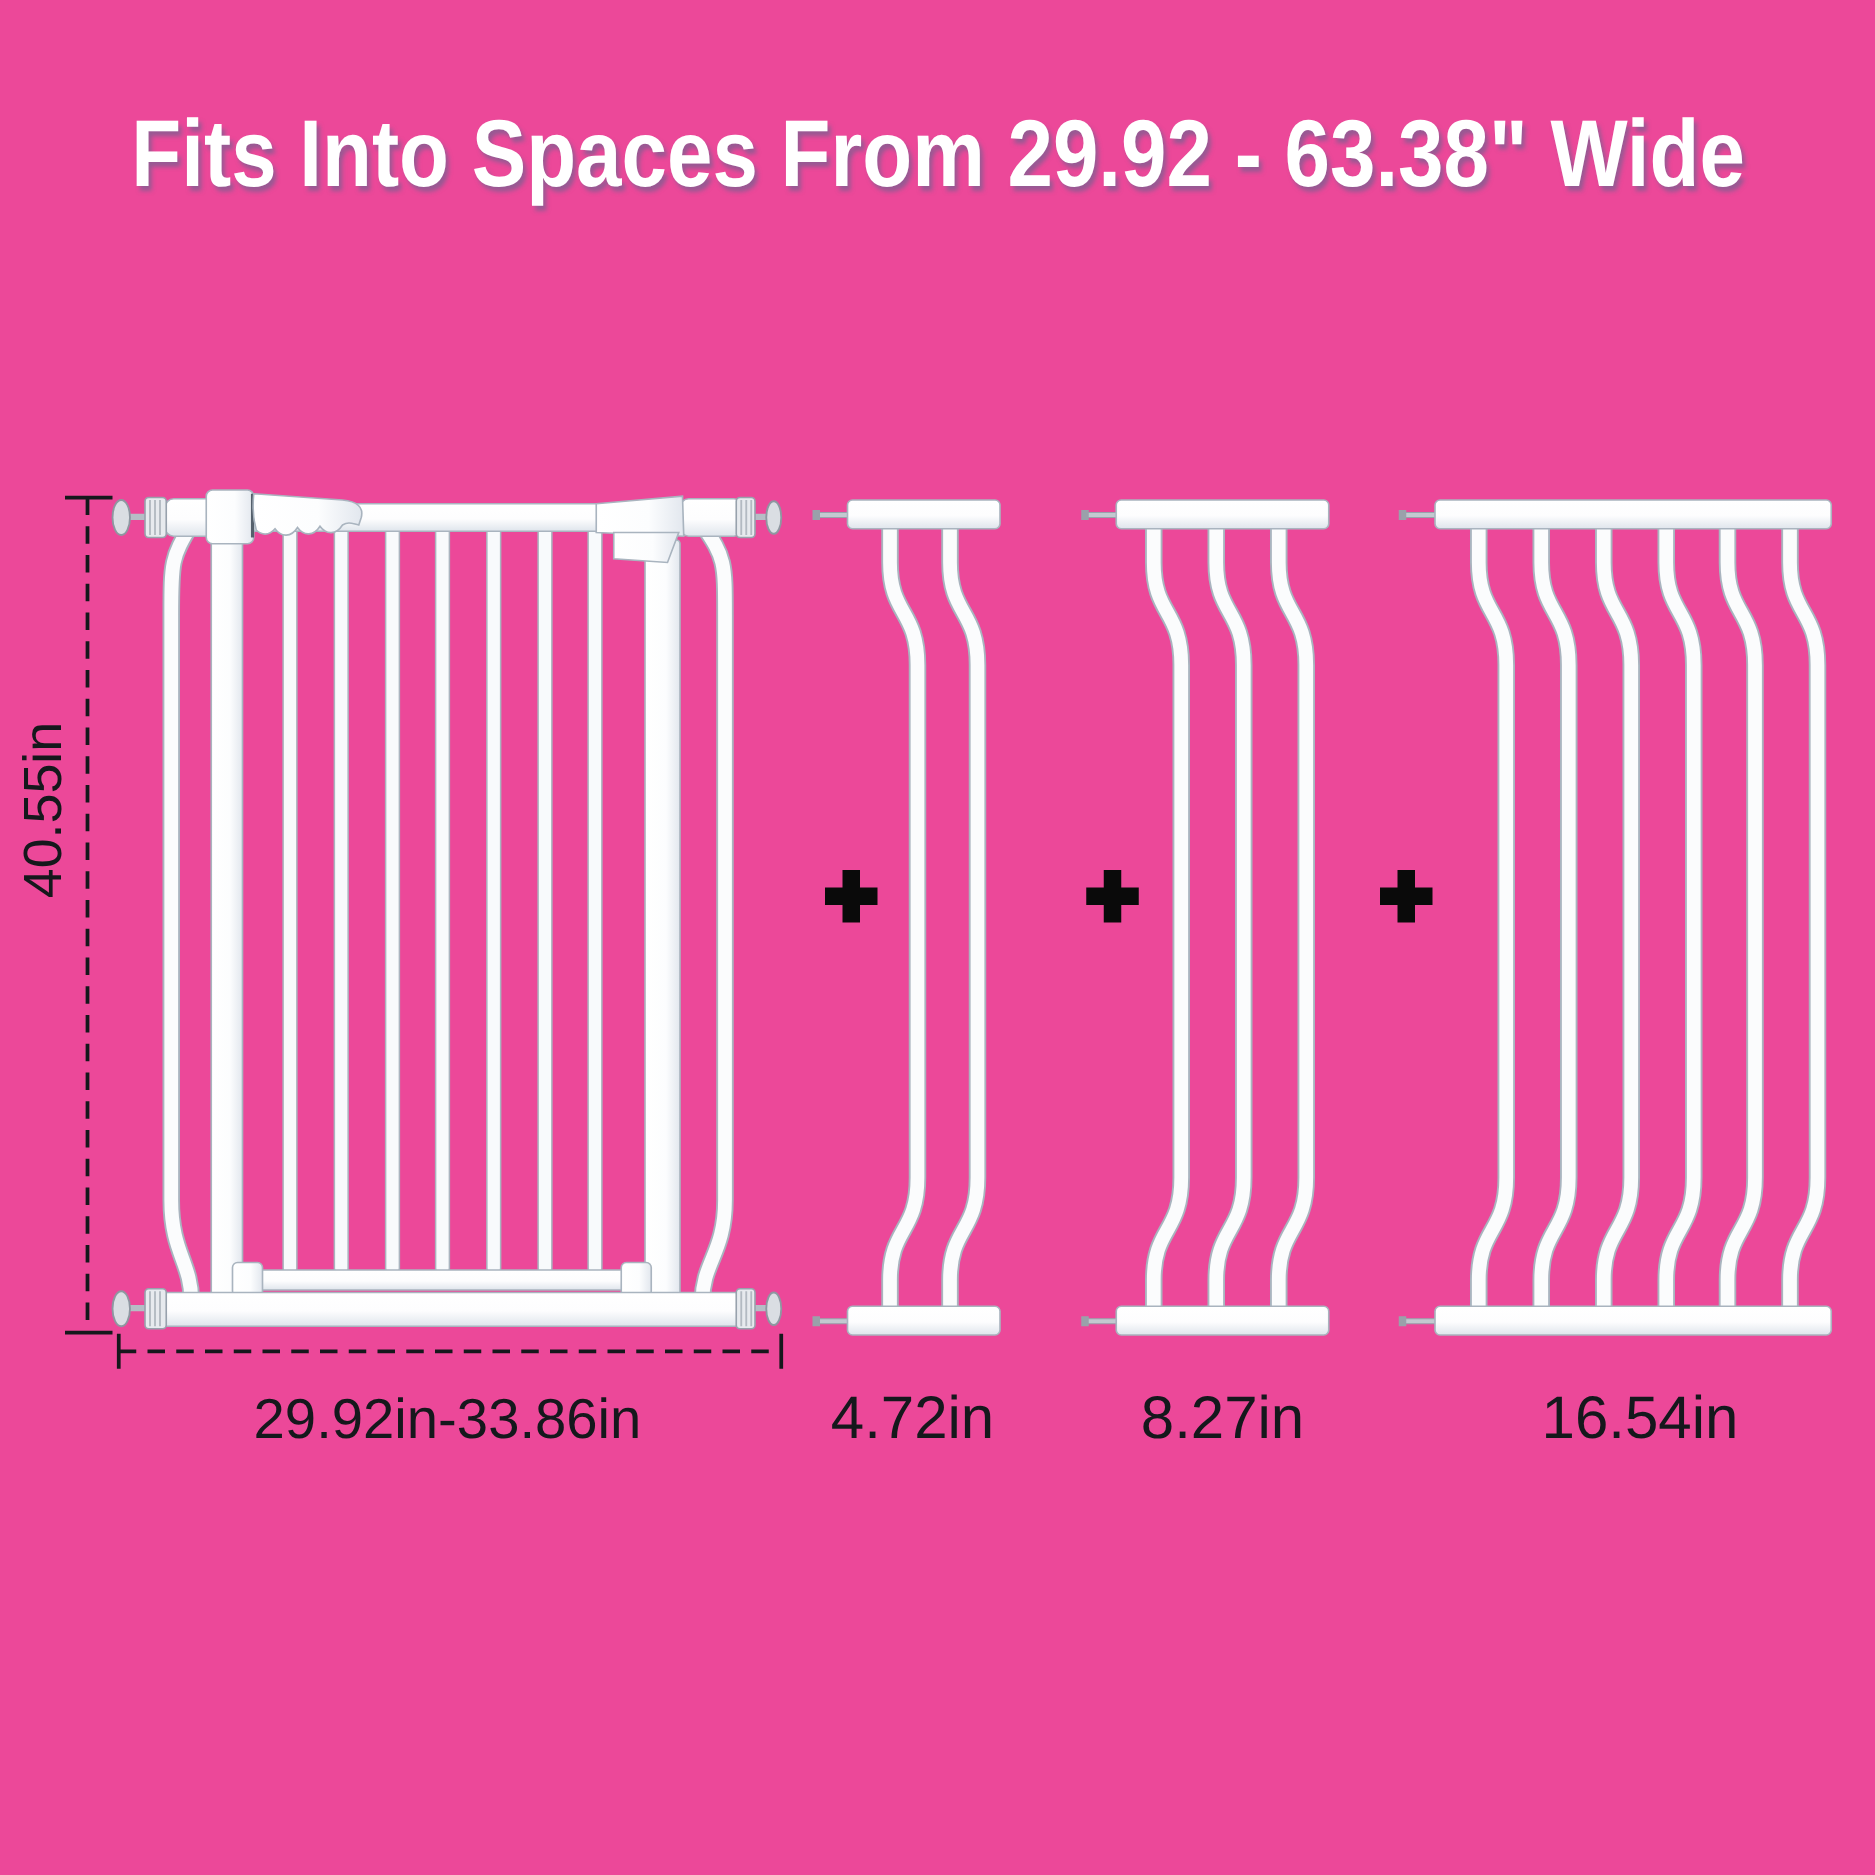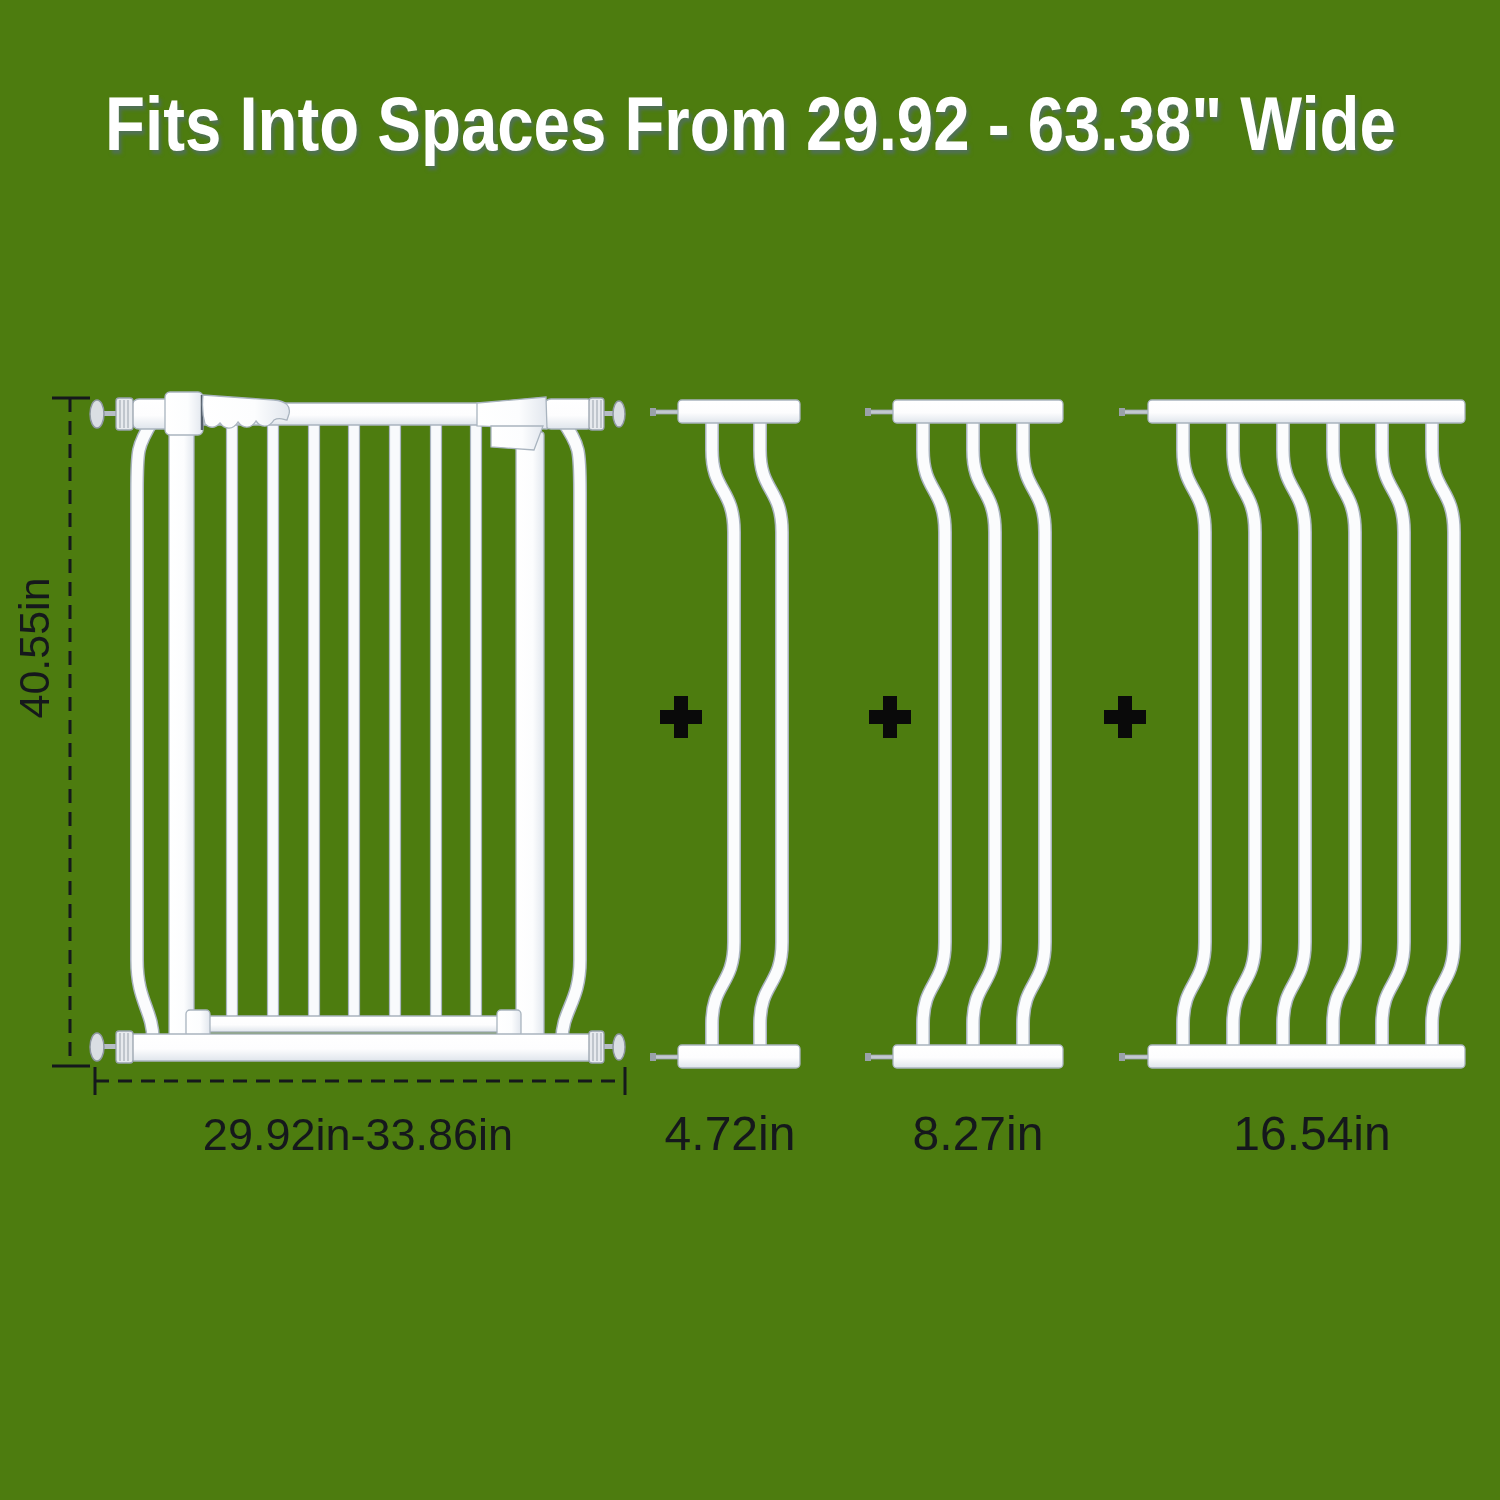--- a/index.html
+++ b/index.html
@@ -1,19 +1,19 @@
 <!DOCTYPE html>
 <html><head>
 <meta charset="utf-8">
 <style>
   html,body{margin:0;padding:0;}
   .stage{
     position:relative;
     width:1500px;height:1500px;
-    background:#4d7c0f;
+    background:#ec4899;
     overflow:hidden;
     font-family:"Liberation Sans",sans-serif;
   }
   .title-wrap{
     position:absolute;top:84px;left:0;right:0;
     text-align:center;
   }
   .title{
     display:inline-block;
     font-weight:bold;

